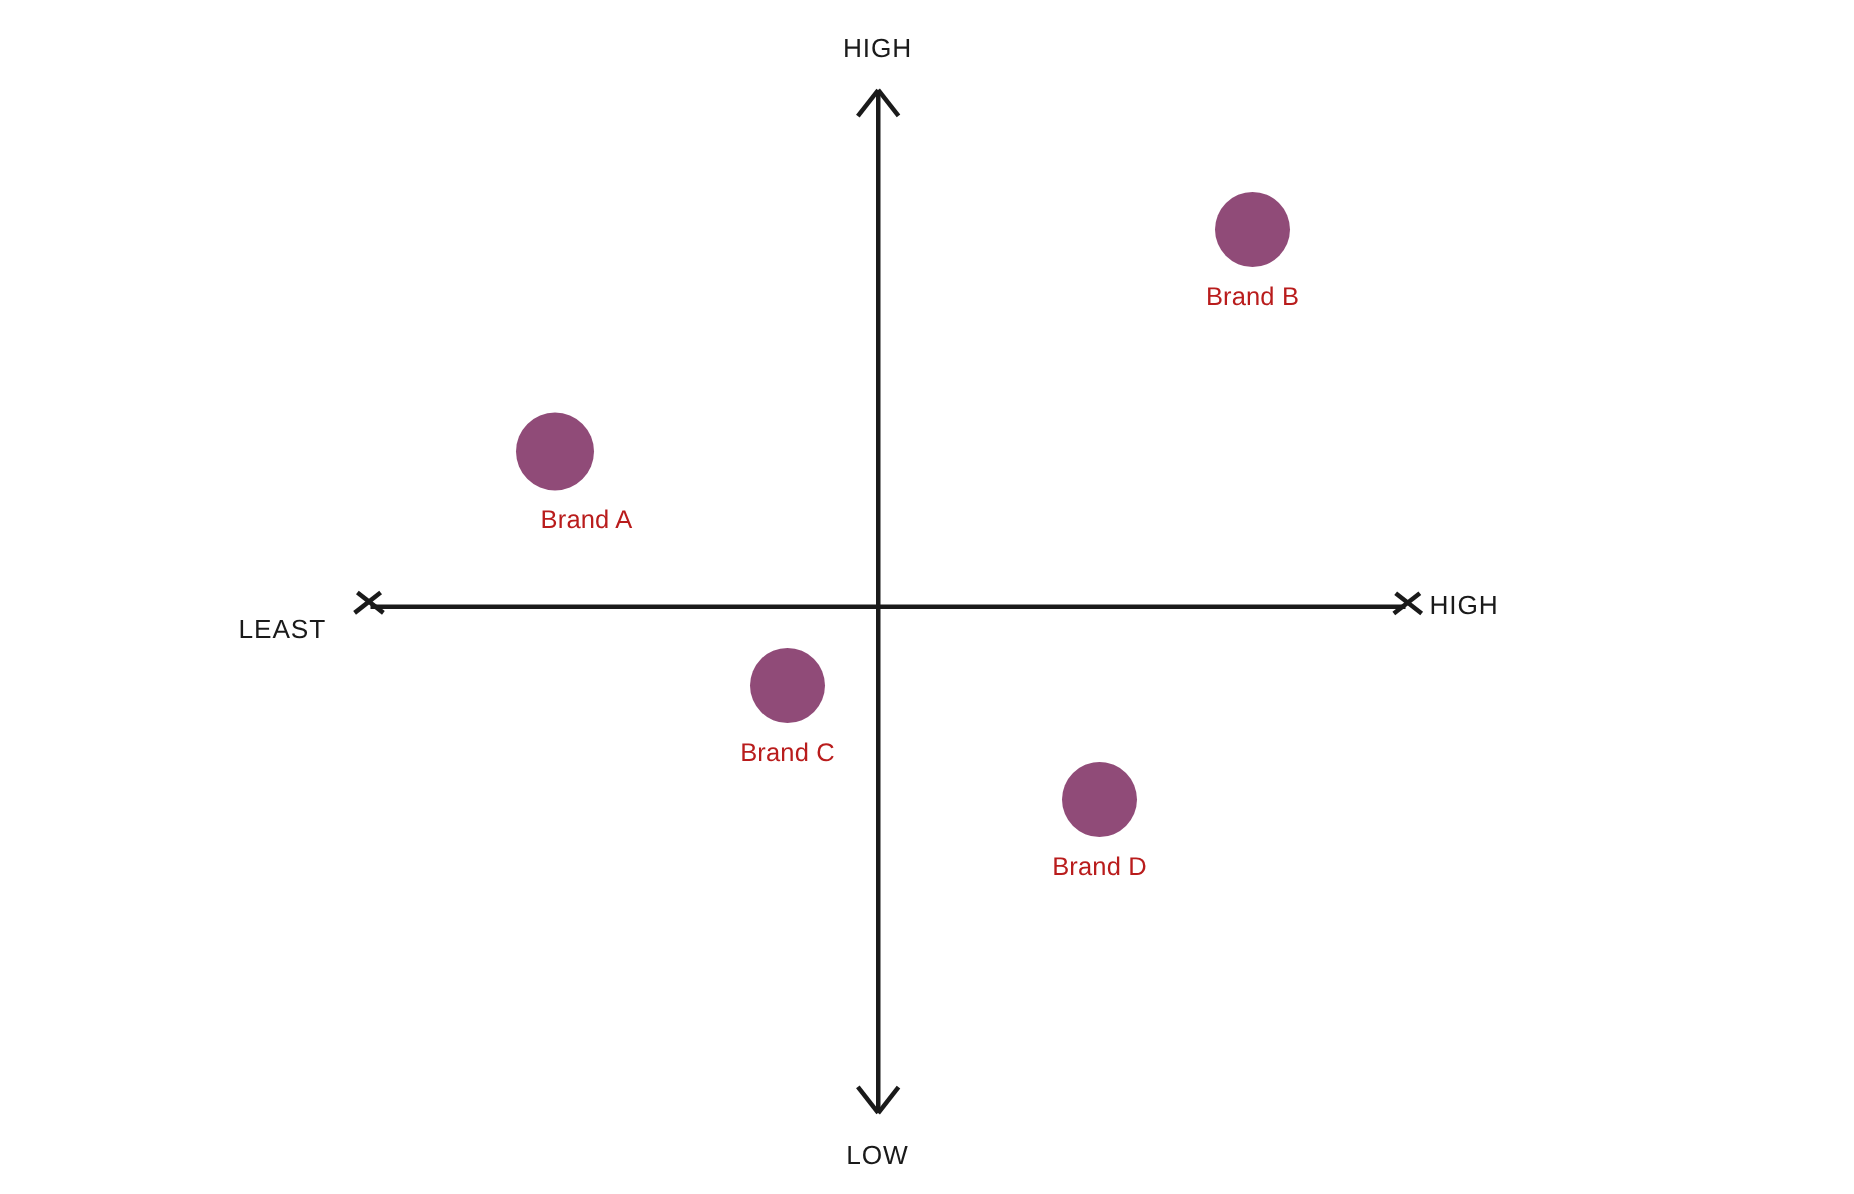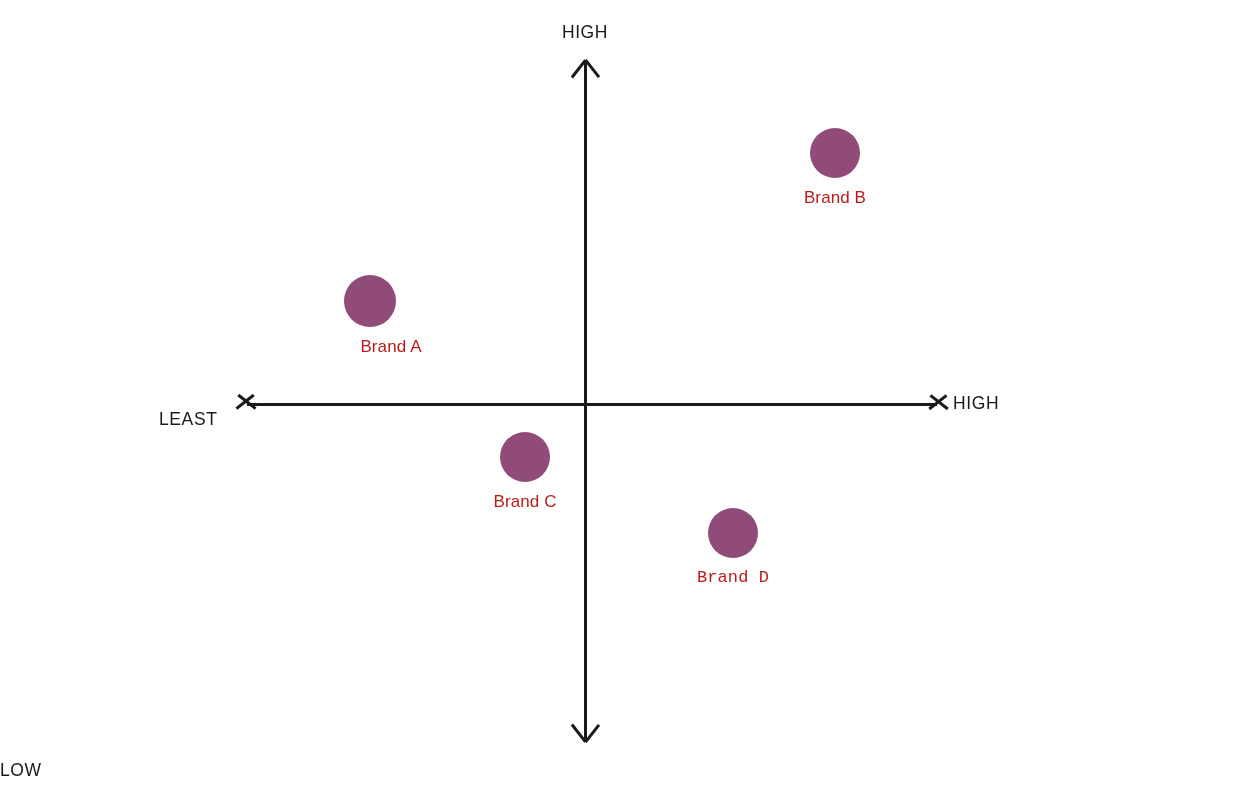--- a/index.html
+++ b/index.html
@@ -71,21 +71,21 @@
 
   
   .axis-label {
     position: absolute;
     color: #1a1a1a;
     font-size: 17.5px;
     letter-spacing: 0.6px;
     white-space: nowrap;
   }
   #label-high  { left: 0px;   top: 22px;  width: 1170px; text-align: center; }
-  #label-low   { left: 0px;   top: 760px; width: 1170px; }
+  #label-low   { left: 0px;   top: 760px; width: 1170px; text-align: center; }
   #label-least { left: 159px; top: 393px; margin-top: 16px; }
   #label-most  { left: 953px; top: 393px; }
 
   
   .point {
     position: absolute;
   }
   .bubble {
     position: absolute;
     left: 50%;
@@ -142,17 +142,17 @@
       <div class="point" style="left: 835px; top: 128px; width: 0px;">
         <div class="bubble" style="width: 50px; height: 50px; background: rgb(144, 75, 120);"></div>
         <div class="point-label" style="top: 60px;">Brand B</div>
       </div>
       <div class="point" style="left: 525px; top: 432px; width: 0px;">
         <div class="bubble" style="width: 50px; height: 50px; background: rgb(144, 75, 120);"></div>
         <div class="point-label" style="top: 60px;">Brand C</div>
       </div>
       <div class="point" style="left: 733px; top: 508px; width: 0px;">
         <div class="bubble" style="width: 50px; height: 50px; background: rgb(144, 75, 120);"></div>
-        <div class="point-label" style="top: 60px; font-family: Liberation Mono, monospace;">Brand D</div>
+        <div class="point-label" style="top: 60px;">Brand D</div>
       </div>
     </div>
 
 </div>
 
 </body></html>

